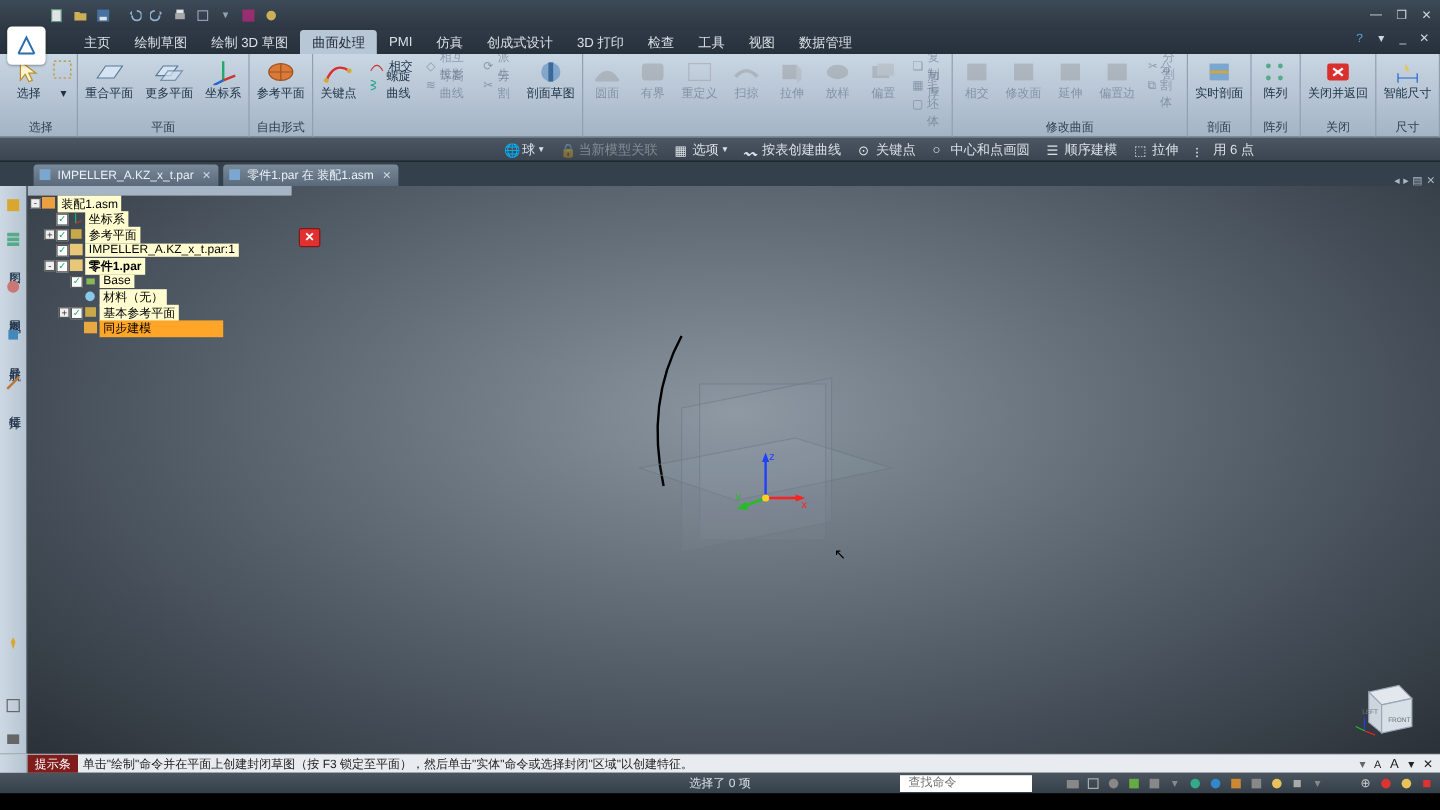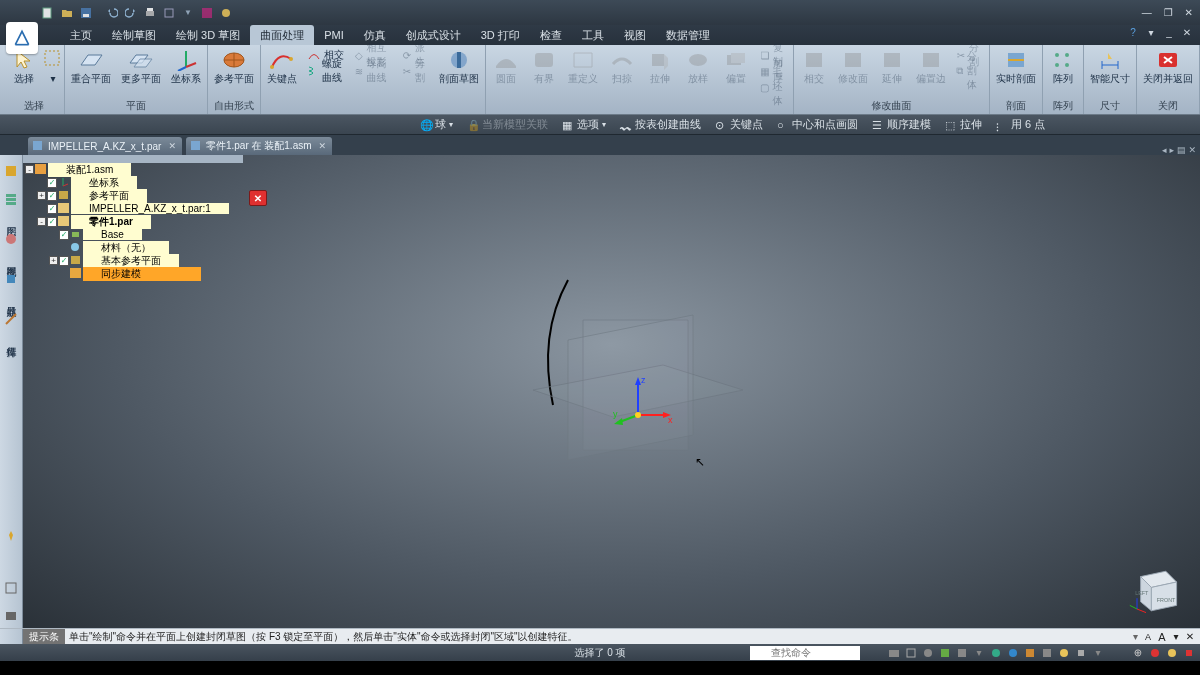--- a/index.html
+++ b/index.html
@@ -58,21 +58,21 @@
 
 .viewport { flex: 1; position: relative; background: radial-gradient(ellipse at 50% 40%, #8a95a0 0%, #4e5863 60%, #2a3138 100%); overflow: hidden; }
 
 
 .tree { position: absolute; left: 0; top: 0; width: 220px; font-size: 10px; color: #000; }
 .tree .hdr { height: 8px; background: #a6b5c4; }
 .tree-row { display: flex; align-items: center; height: 13px; gap: 1px; padding-left: 2px;}
 .tree-row .exp { width: 9px; height: 9px; border: 1px solid #555; background: #eee; font-size: 8px; line-height: 7px; text-align: center; color: #333; cursor:pointer;}
 .tree-row .chk { width: 10px; height: 10px; border: 1px solid #555; background: #fff; font-size: 8px; line-height: 8px; text-align: center; color: #2a6; cursor:pointer;}
 .tree-row .tico { width: 12px; height: 11px; }
-.tree-row .txt { background: #fffdd0; padding: 0 18px; white-space: nowrap; }
+.tree-row .txt { background: #fffdd0; padding: 0 3px; white-space: nowrap; }
 .tree-row .txt.sel { background: #ffa628; }
 .tree-row .txt.bold { font-weight: bold; }
 .tree-row.ind1 { padding-left: 14px; } .tree-row.ind2 { padding-left: 26px; }
 
 
 .scene { position: absolute; left: 490px; top: 130px; width: 240px; height: 220px; }
 .curve { position:absolute; left: 20px; top: -10px; }
 .triad { position: absolute; left: 100px; top: 90px; }
 .triad text { font-size: 9px; font-family: Arial; }
 
@@ -80,30 +80,30 @@
 .floatx { position:absolute; left: 226px; top: 35px; width:18px;height:16px;background:#e03030;border:1px solid #7a1a1a;border-radius:2px;display:flex;align-items:center;justify-content:center;color:#fff;font-size:10px;font-weight:bold;cursor:pointer;}
 
 
 .viewcube { position: absolute; right: 18px; bottom: 10px; width: 54px; height: 54px; }
 
 
 .cursor { position:absolute; left:672px; top:300px; font-size:12px; color:#000; pointer-events:none;}
 
 
 .promptbar { height: 16px; background: #e8ecf0; display: flex; align-items: center; font-size: 10px; color: #222; border-top:1px solid #aeb8c2;}
-.promptbar .tag { background: #737373; color: #fff; padding: 0 6px; height: 100%; display: flex; align-items: center; font-size:10px;}
+.promptbar .tag { background: #7f1d1d; color: #fff; padding: 0 6px; height: 100%; display: flex; align-items: center; font-size:10px;}
 .promptbar .msg { flex: 1; padding-left: 4px; }
 .promptbar .rt { display:flex; gap:2px; padding-right:4px;}
 .promptbar .rt span{ width:12px;height:12px;display:flex;align-items:center;justify-content:center;}
 
 
 .statusbar { height: 17px; background: linear-gradient(to bottom,#4a5560,#353f4a); display: flex; align-items: center; font-size: 10px; color: #d9e0e6; position: relative; text-decoration: underline; }
 .statusbar .center { position: absolute; left: 50%; transform: translateX(-50%); }
 .statusbar .cmd { position: absolute; right: 340px; width: 110px; height: 14px; background: #fff; }
-.statusbar .cmd input { width:100%;height:100%;border:none;font-size:10px;padding:0 21px;color:#888;background:#fff;}
+.statusbar .cmd input { width:100%;height:100%;border:none;font-size:10px;padding:0 7px;color:#888;background:#fff;}
 .statusbar .sicons { position: absolute; right: 4px; display: flex; gap: 3px; align-items:center;}
 .statusbar .sicons .si { width: 14px; height: 14px; display:flex;align-items:center;justify-content:center;cursor:pointer;}
 
 .bottombar { height:14px; background:#000;}
 
 
 svg { display: block; }
 </style>
 </head>
 <body>
@@ -490,46 +490,46 @@
           <span class="lbl">阵列</span>
         </div>
     </div>
     <div class="rgroup-label">阵列</div>
   </div>
 
   <div class="rgroup">
     <div class="rgroup-body">
       <div class="rbig">
           <span class="ico">
+            <svg width="24" height="20">
+              <rect x="3" y="3" width="18" height="14" rx="2" fill="#d9302e"></rect>
+              <path d="M8 7l8 6M16 7l-8 6" stroke="#fff" stroke-width="2"></path>
+            </svg>
+          </span>
+          <span class="lbl">关闭并返回</span>
+        </div>
+    </div>
+    <div class="rgroup-label">关闭</div>
+  </div>
+
+  <div class="rgroup">
+    <div class="rgroup-body">
+      <div class="rbig">
+          <span class="ico">
             <svg width="24" height="22">
               <line x1="4" y1="16" x2="20" y2="16" stroke="#26c"></line>
               <line x1="4" y1="12" x2="4" y2="20" stroke="#26c"></line>
               <line x1="20" y1="12" x2="20" y2="20" stroke="#26c"></line>
               <path d="M10 4l4 6-4 0z" fill="#e8c35a"></path>
             </svg>
           </span>
           <span class="lbl">智能尺寸</span>
         </div>
     </div>
     <div class="rgroup-label">尺寸</div>
-  </div>
-
-  <div class="rgroup">
-    <div class="rgroup-body">
-      <div class="rbig">
-          <span class="ico">
-            <svg width="24" height="20">
-              <rect x="3" y="3" width="18" height="14" rx="2" fill="#d9302e"></rect>
-              <path d="M8 7l8 6M16 7l-8 6" stroke="#fff" stroke-width="2"></path>
-            </svg>
-          </span>
-          <span class="lbl">关闭并返回</span>
-        </div>
-    </div>
-    <div class="rgroup-label">关闭</div>
   </div>
 </div>
 
 <div class="optbar">
   <div class="optitem">
       <span class="oico">🌐</span>
       <span>球</span>
       <span style="font-size:8px">▾</span>
     </div>
   <div class="optitem" style="opacity:.4">

